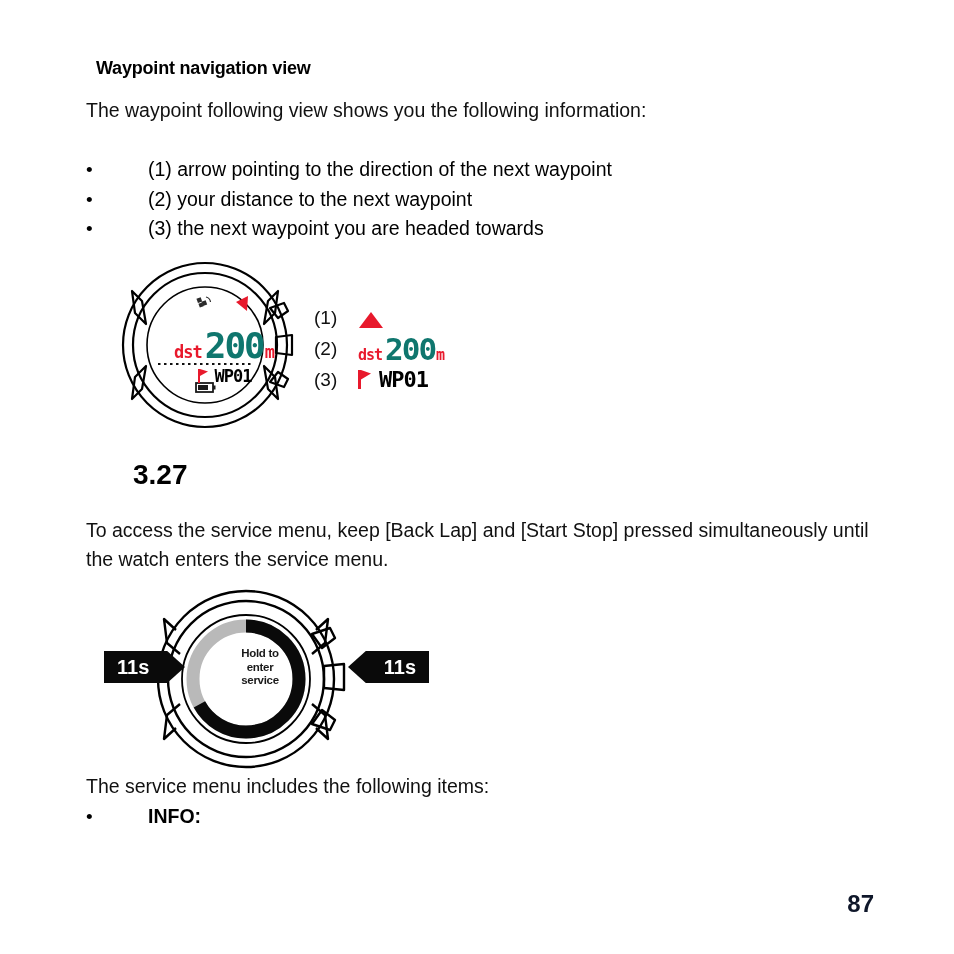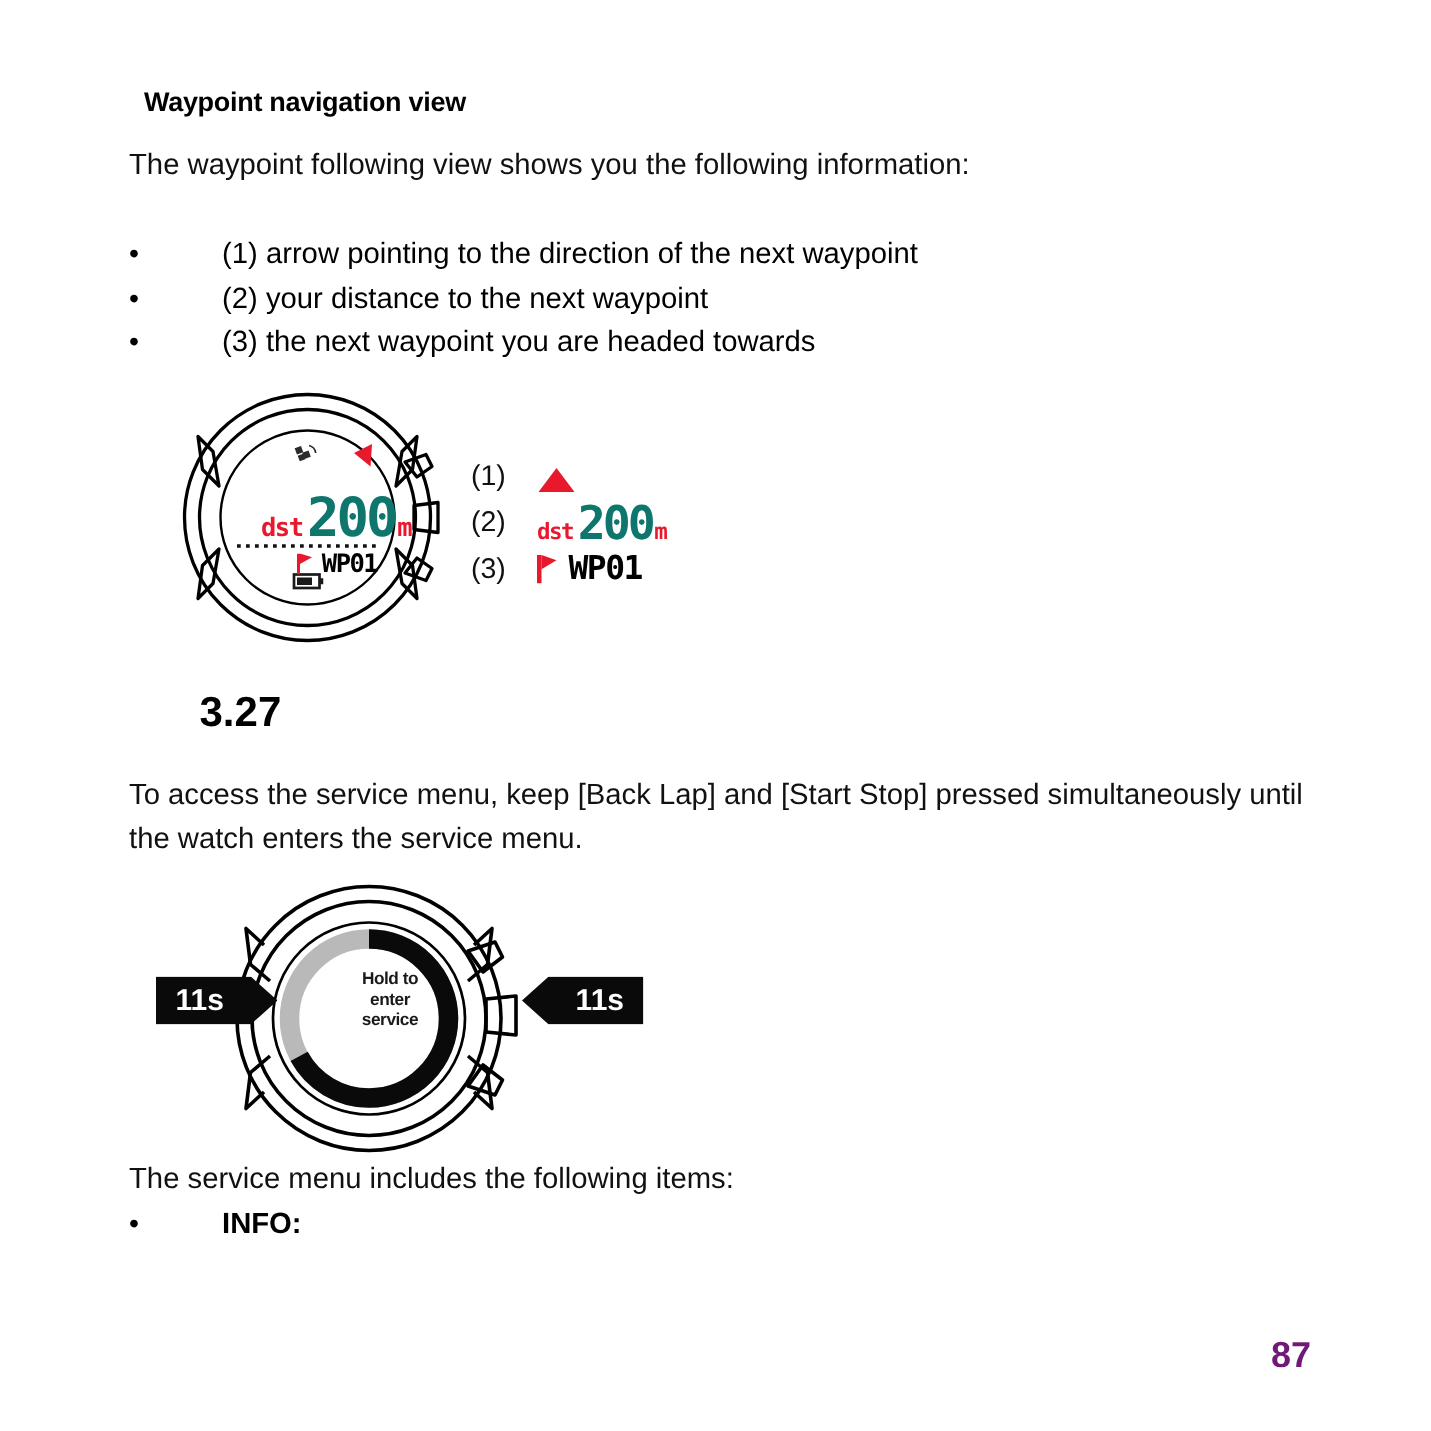--- a/index.html
+++ b/index.html
@@ -101,21 +101,21 @@
     line-height: 29.5px;
   }
   .items-bullets .bullet-text { font-weight: bold; }
 
   .page-number {
     position: absolute;
     right: 80px;
     top: 890px;
     font-size: 24px;
     font-weight: bold;
-    color: #701a75;
+    color: #0f172a;
   }
 
   
   .fig1 {
     position: absolute;
     left: 118px;
     top: 255px;
     width: 200px;
     height: 180px;
   }

